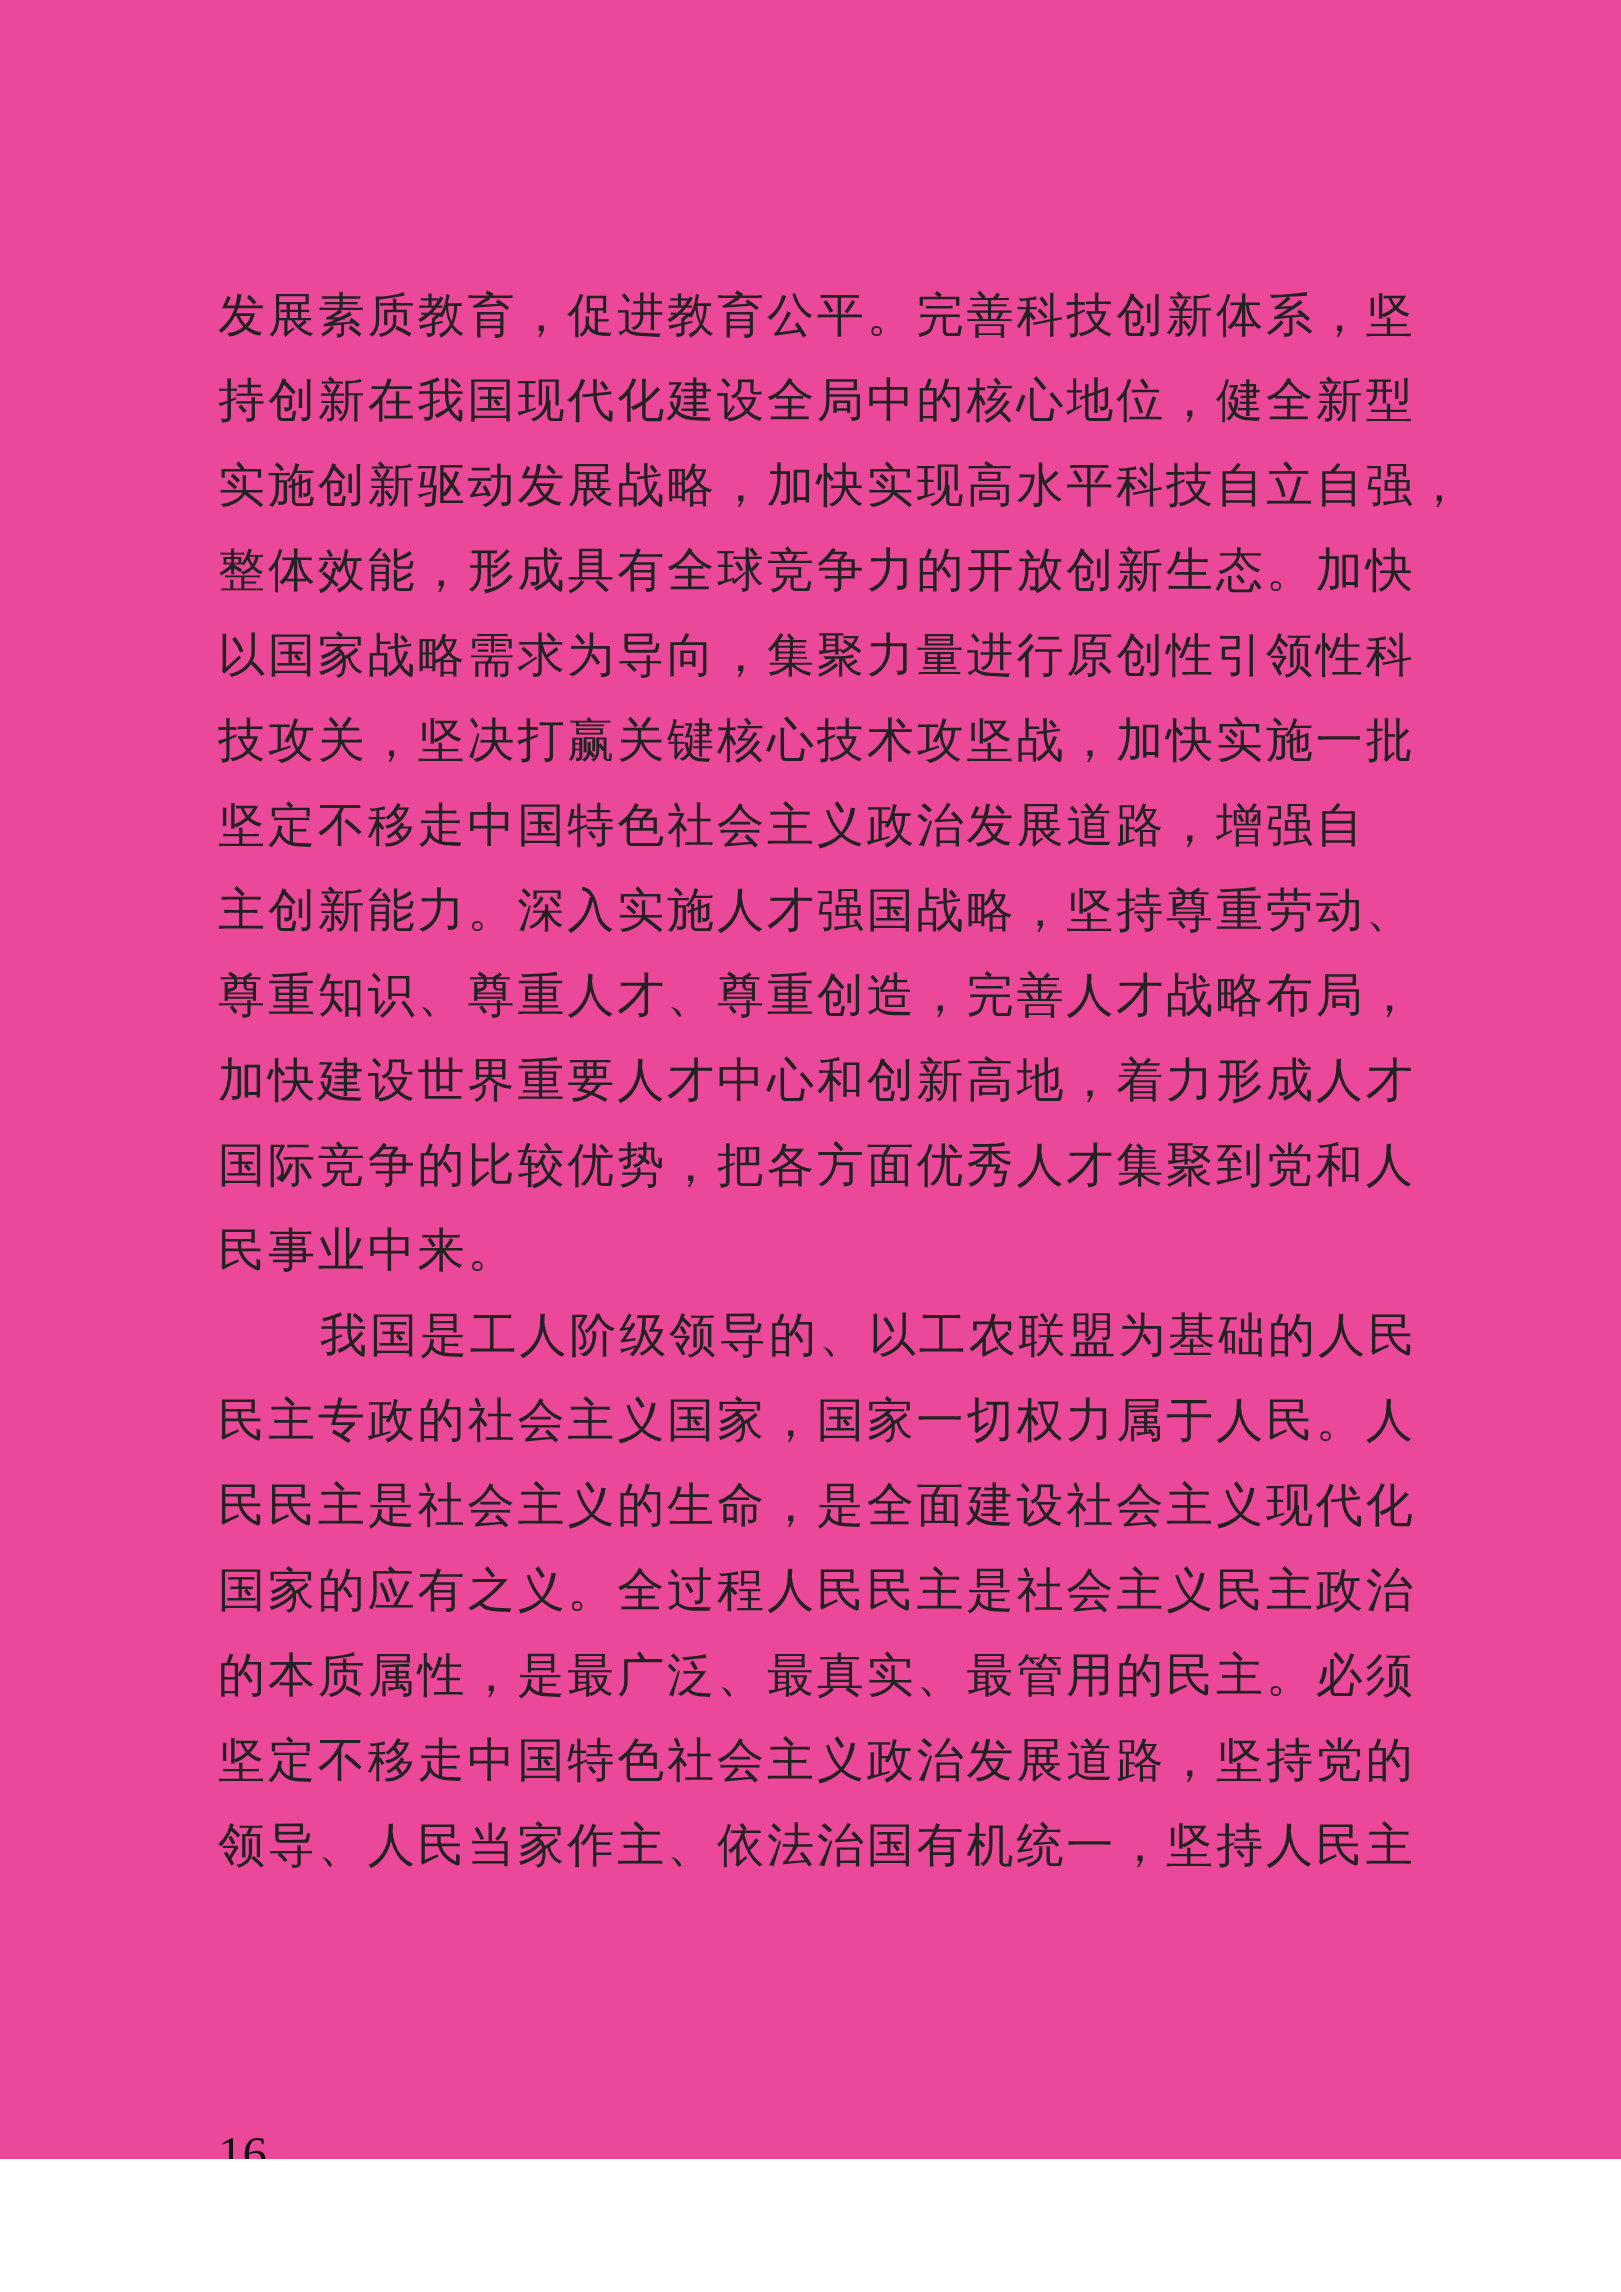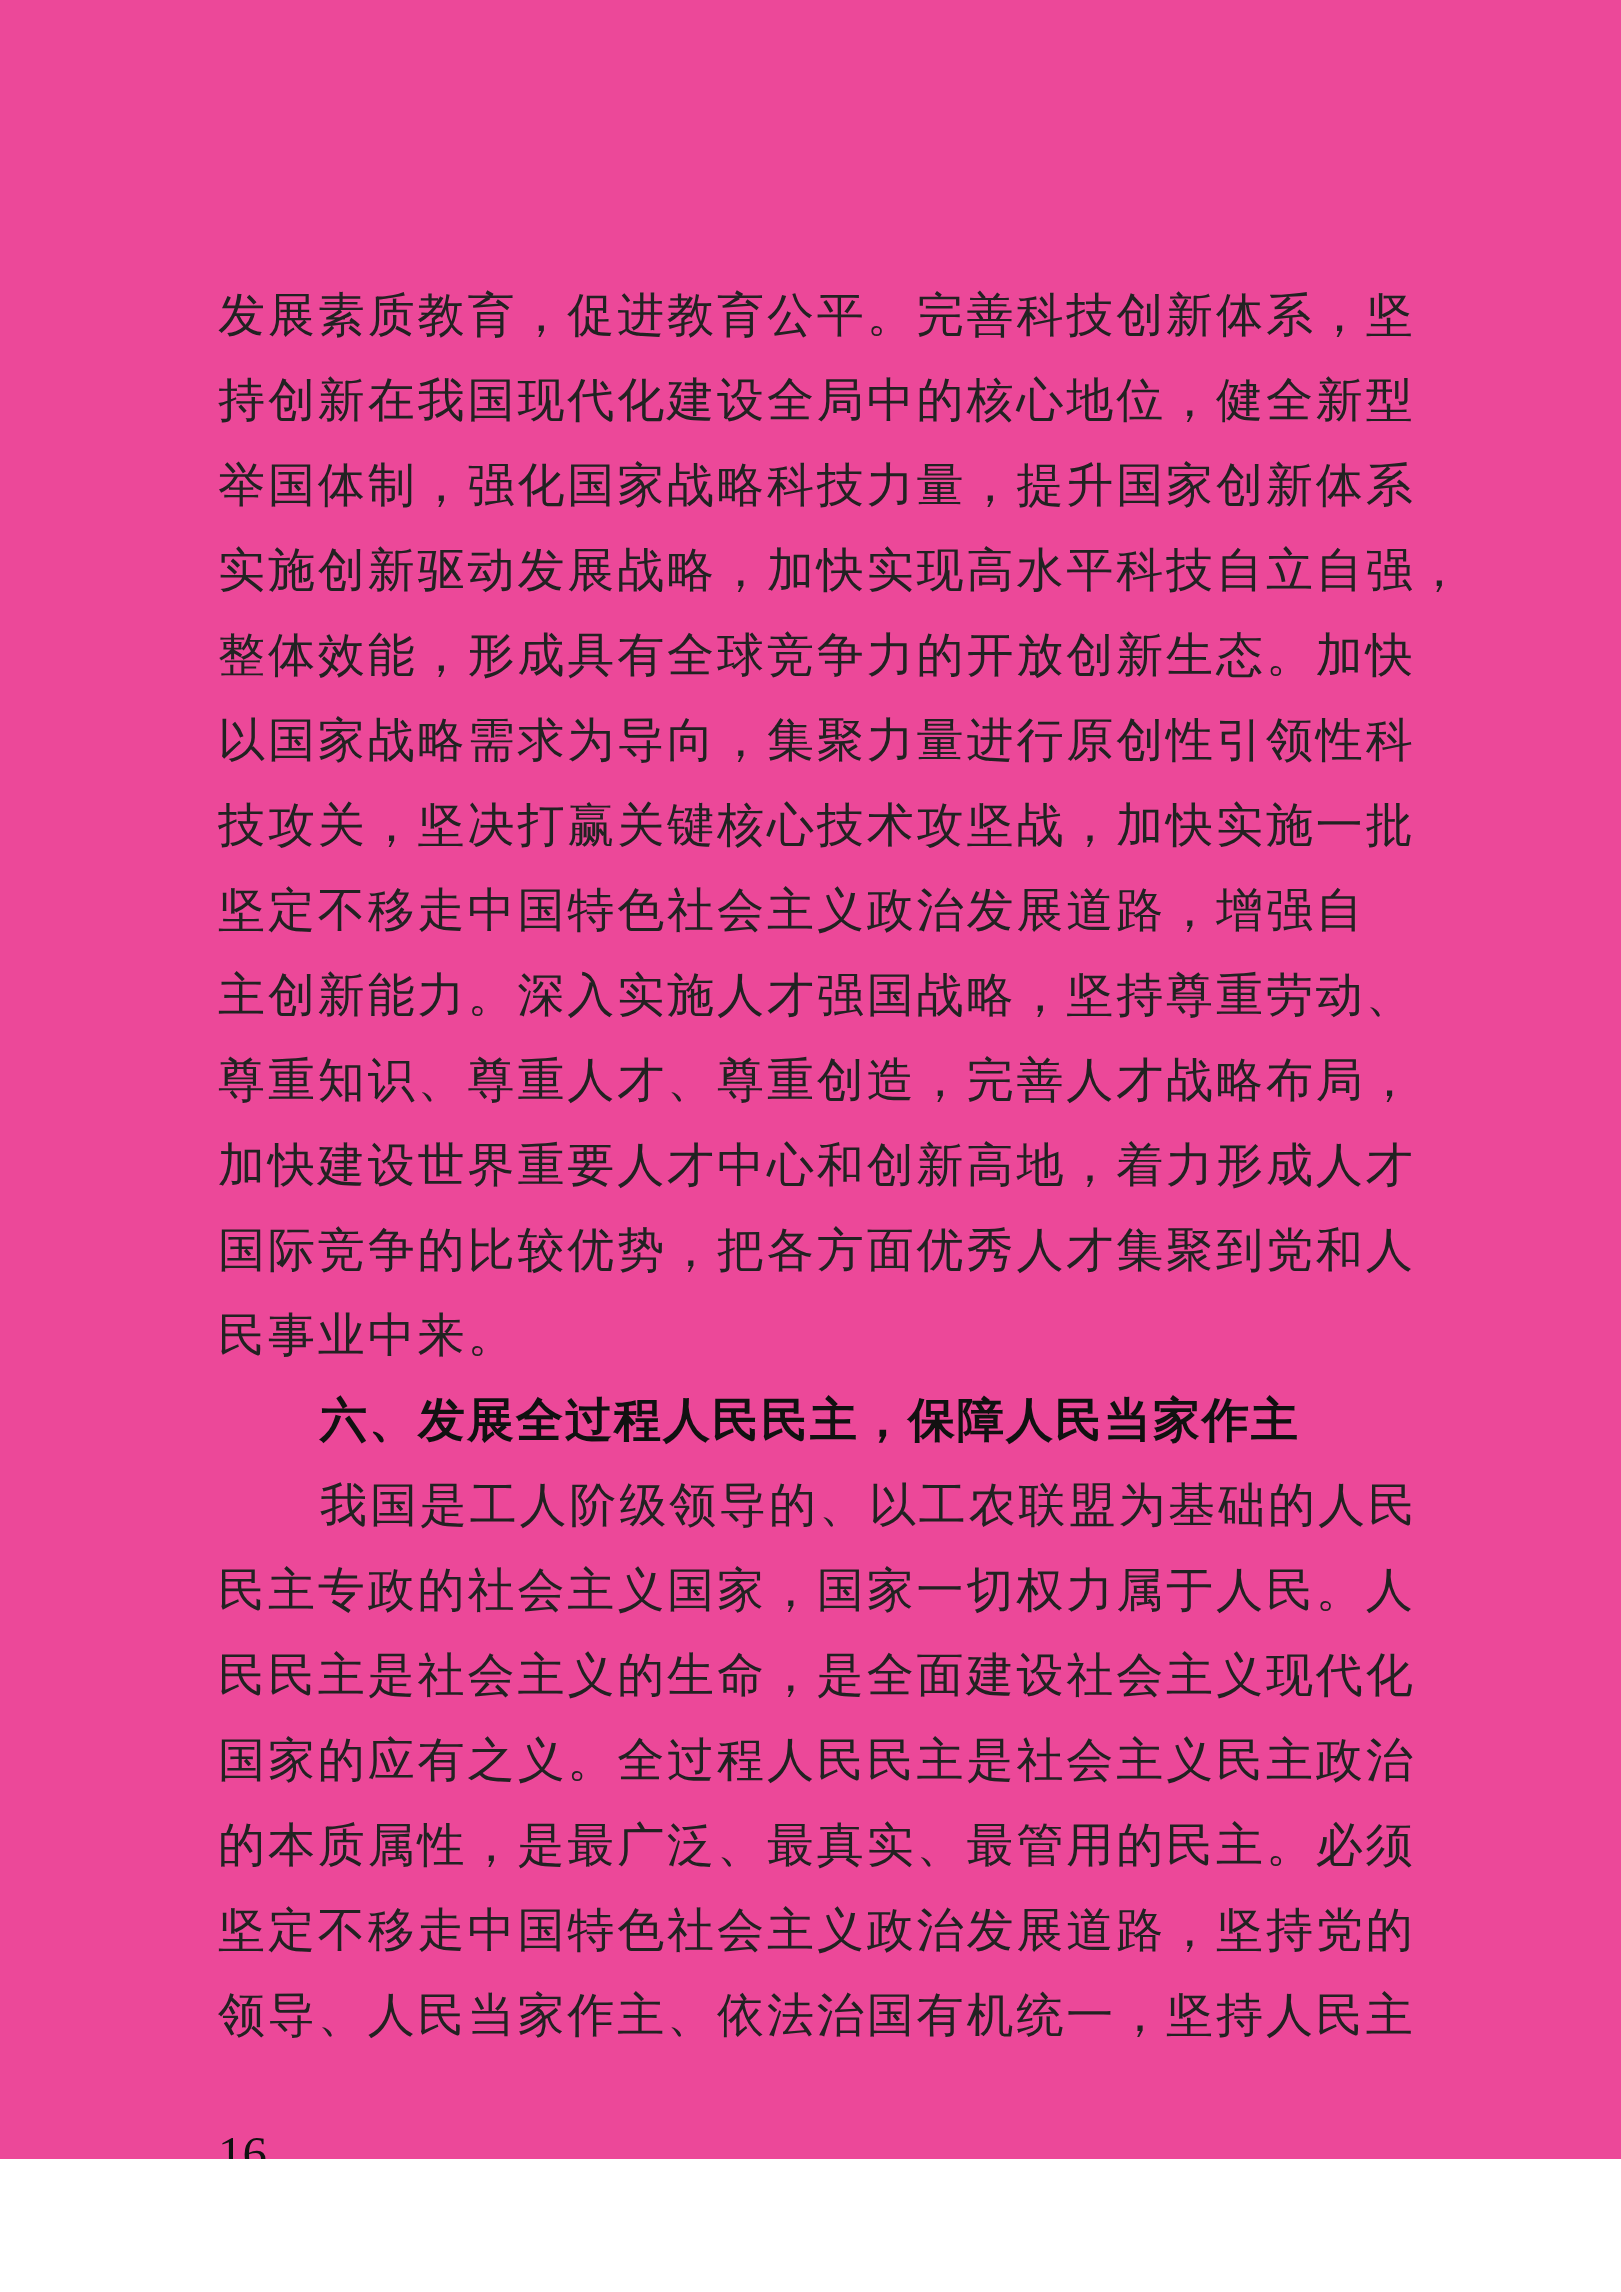--- a/index.html
+++ b/index.html
@@ -44,32 +44,30 @@
     font-family: "Liberation Serif", "DejaVu Serif", serif;
   }
 </style>
 </head>
 <body>
 
 <div class="page">
   <div class="content">
     <div class="line">发展素质教育，促进教育公平。完善科技创新体系，坚</div>
     <div class="line">持创新在我国现代化建设全局中的核心地位，健全新型</div>
-    <div class="line">举国体制，强化国家战略科技力量，提升国家创新体系</div>
     <div class="line">实施创新驱动发展战略，加快实现高水平科技自立自强，</div>
     <div class="line">整体效能，形成具有全球竞争力的开放创新生态。加快</div>
     <div class="line">以国家战略需求为导向，集聚力量进行原创性引领性科</div>
     <div class="line">技攻关，坚决打赢关键核心技术攻坚战，加快实施一批</div>
     <div class="line">坚定不移走中国特色社会主义政治发展道路，增强自</div>
     <div class="line">主创新能力。深入实施人才强国战略，坚持尊重劳动、</div>
     <div class="line">尊重知识、尊重人才、尊重创造，完善人才战略布局，</div>
     <div class="line">加快建设世界重要人才中心和创新高地，着力形成人才</div>
     <div class="line">国际竞争的比较优势，把各方面优秀人才集聚到党和人</div>
     <div class="line">民事业中来。</div>
-    <div class="line heading indent">六、发展全过程人民民主，保障人民当家作主</div>
     <div class="line indent">我国是工人阶级领导的、以工农联盟为基础的人民</div>
     <div class="line">民主专政的社会主义国家，国家一切权力属于人民。人</div>
     <div class="line">民民主是社会主义的生命，是全面建设社会主义现代化</div>
     <div class="line">国家的应有之义。全过程人民民主是社会主义民主政治</div>
     <div class="line">的本质属性，是最广泛、最真实、最管用的民主。必须</div>
     <div class="line">坚定不移走中国特色社会主义政治发展道路，坚持党的</div>
     <div class="line">领导、人民当家作主、依法治国有机统一，坚持人民主</div>
   </div>
   <div class="page-number">16</div>
 </div>

